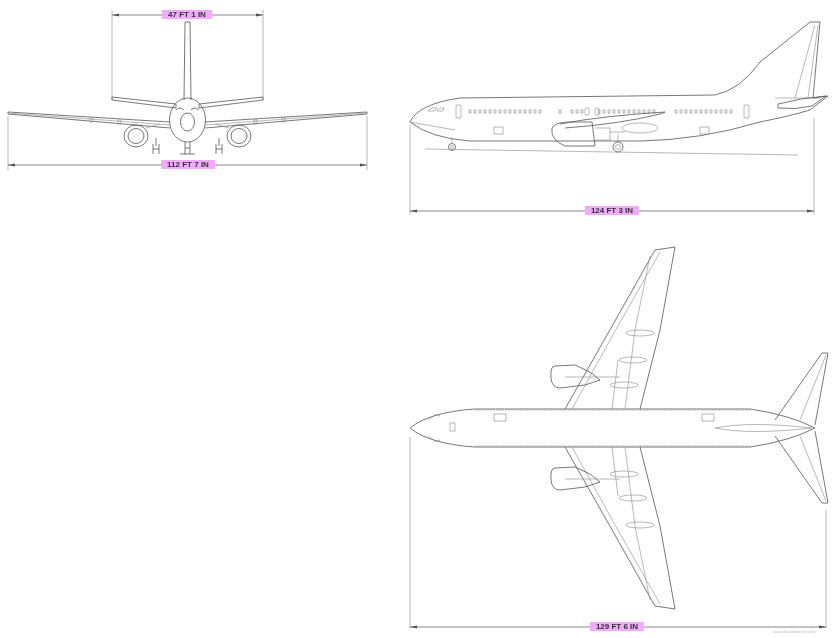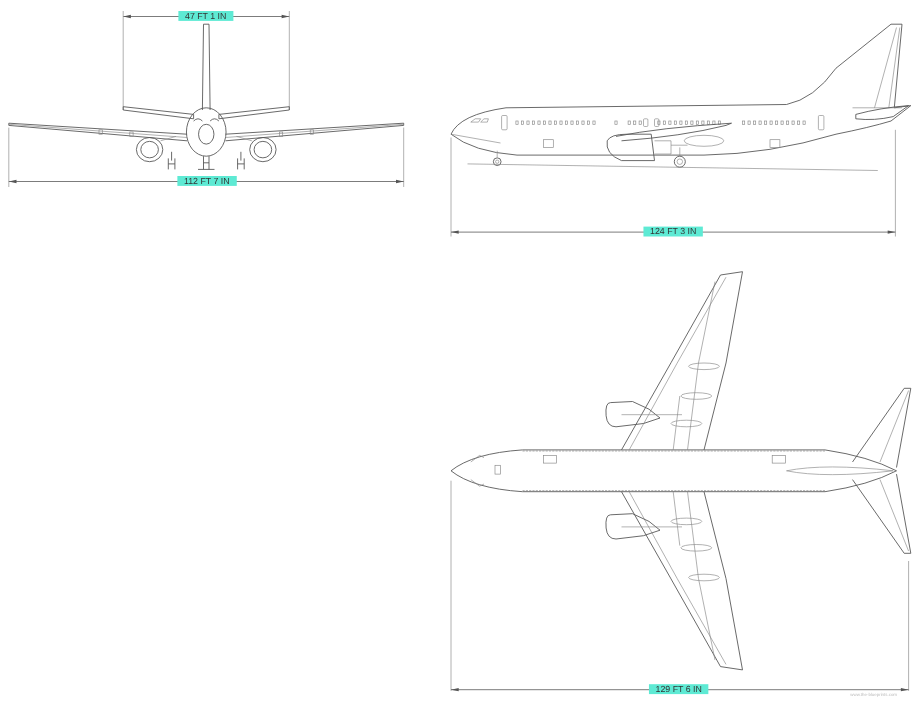--- a/index.html
+++ b/index.html
@@ -2,22 +2,22 @@
 <html><head>
 <meta charset="utf-8">
 <style>
   html, body { margin: 0; padding: 0; background: #ffffff; }
   body { width: 840px; height: 638px; position: relative; overflow: hidden;
          font-family: "Liberation Sans", sans-serif; }
   svg { position: absolute; left: 0; top: 0; }
   .ln { fill: none; stroke: #555; stroke-width: 0.8; }
   .lt { fill: none; stroke: #888; stroke-width: 0.6; }
   .dim { fill: none; stroke: #555; stroke-width: 0.7; }
-  .lbl { position: absolute; font-size: 8px; color: #333; background: #5eead4;
-         padding: 0 6px; white-space: nowrap; transform: translateX(-50%); }
+  .lbl { position: absolute; font-size: 8px; color: #333; background: #f0abfc;
+         padding: 0 6px; white-space: nowrap; transform: translateX(-50%); font-weight: bold; }
   .wm { position: absolute; font-size: 4px; color: #bbb; white-space: nowrap; }
 </style>
 </head>
 <body>
 
 <svg width="840" height="638" viewBox="0 0 840 638">
 
   <g>
 
     <line class="dim" x1="112" y1="15" x2="263" y2="15"></line>

